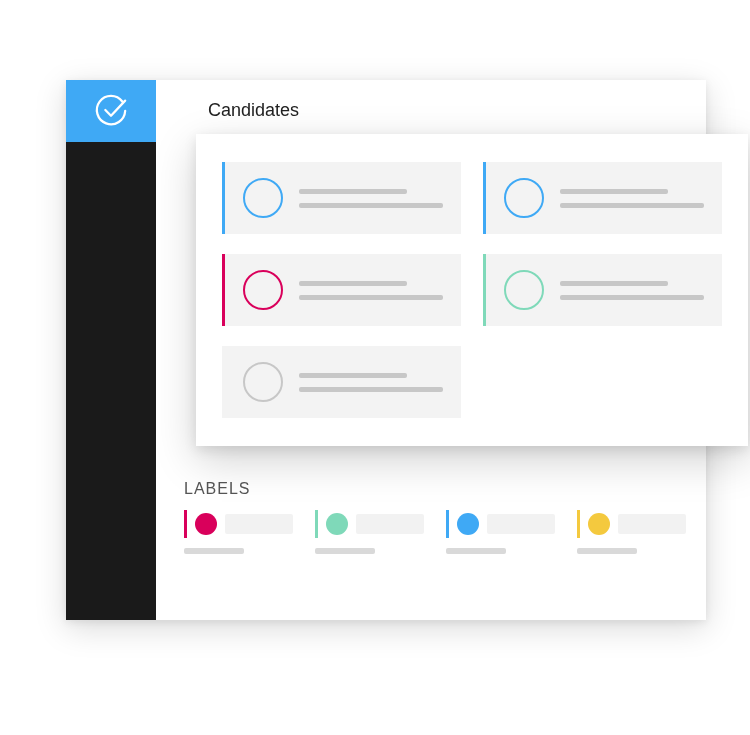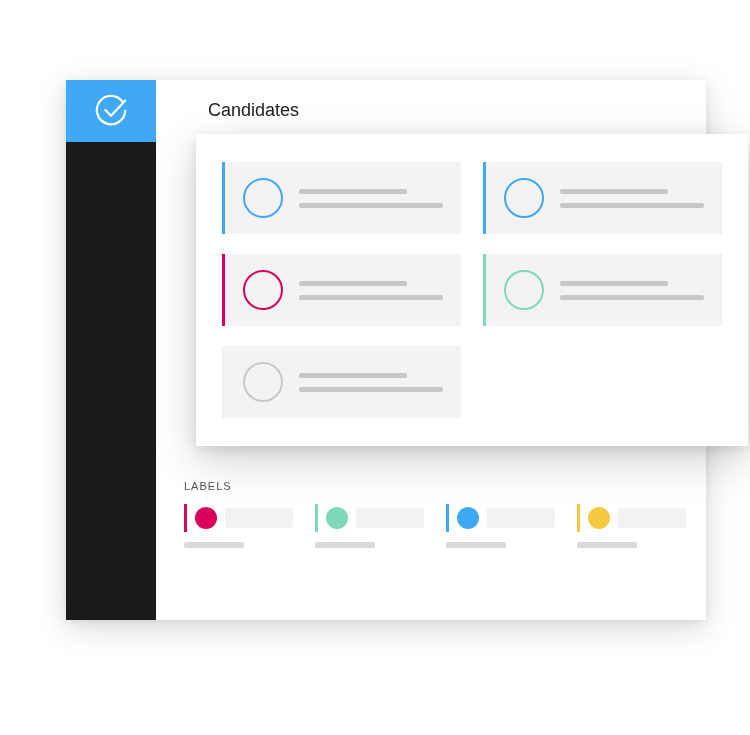--- a/index.html
+++ b/index.html
@@ -54,21 +54,21 @@
       font-weight: 400;
       margin-left: 24px;
     }
     .labels-section {
       position: absolute;
       left: 28px;
       top: 400px;
       right: 20px;
     }
     .labels-header {
-      font-size: 11px;
+      font-size: 16px;
       letter-spacing: 1px;
       color: #555;
       font-weight: 500;
       margin-bottom: 12px;
     }
     .labels-row {
       display: flex;
       gap: 22px;
     }
     .label-chip {

